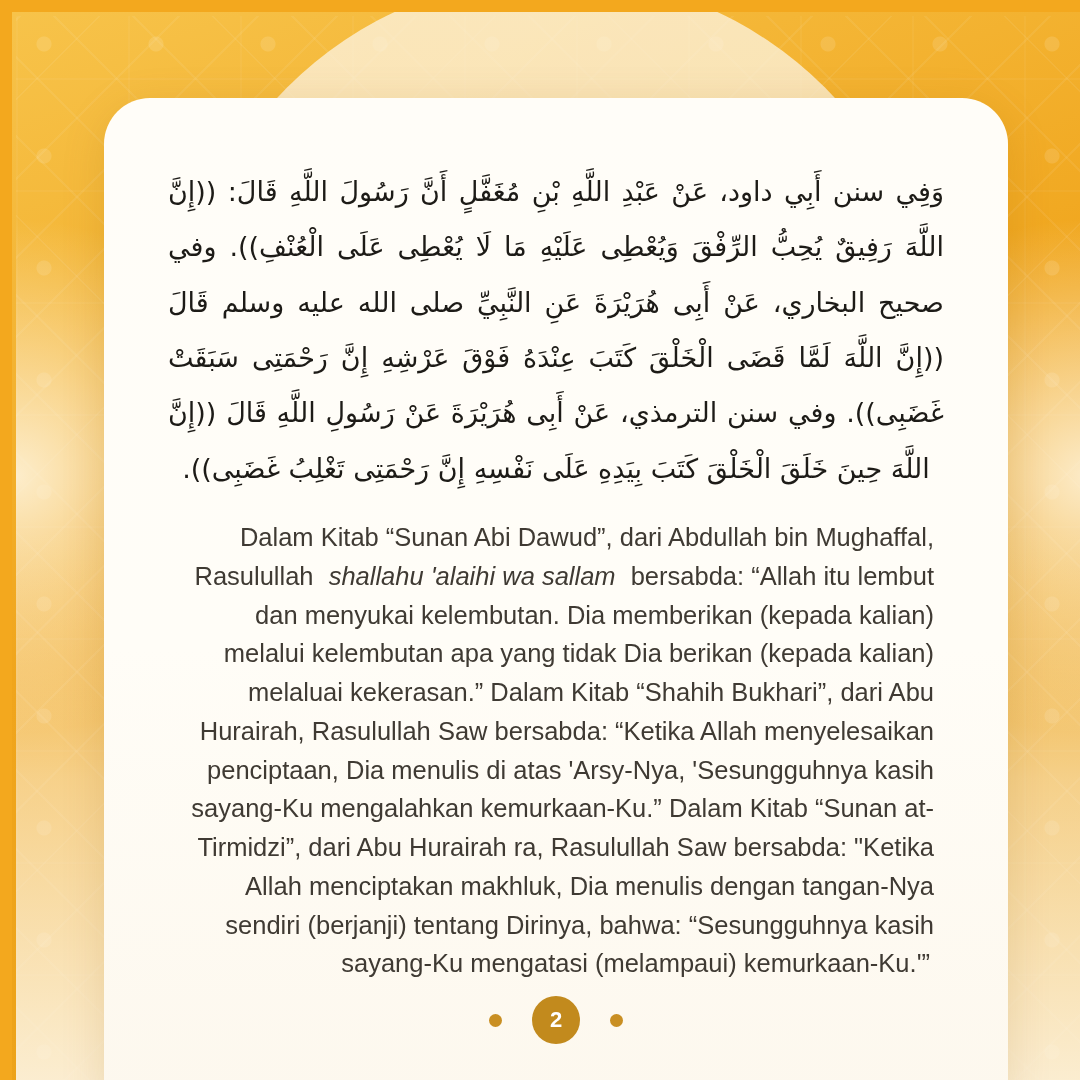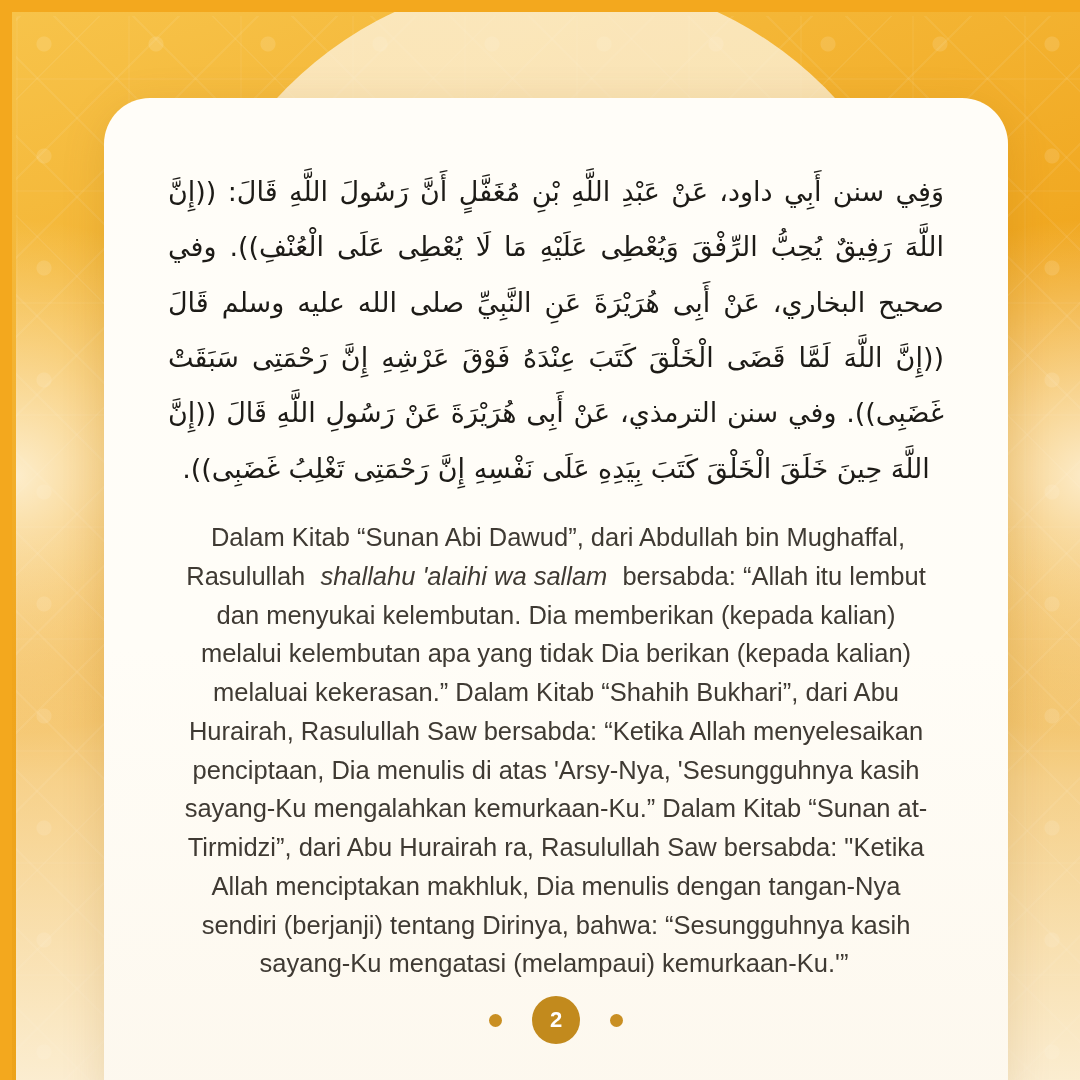--- a/index.html
+++ b/index.html
@@ -104,21 +104,21 @@
     line-height: 2.05;
     color: #1d1b17;
     letter-spacing: 0;
     padding: 6px 4px 0 4px;
   }
   .arabic p { margin: 0; }
 
   
   .translation {
     margin-top: 22px;
-    text-align: center;
+    text-align: right;
     font-family: "Liberation Sans", sans-serif;
     font-size: 25.5px;
     line-height: 1.52;
     color: #3f3a33;
     padding: 0 14px;
   }
   .translation em { font-style: italic; }
 
   
   .pagination {

